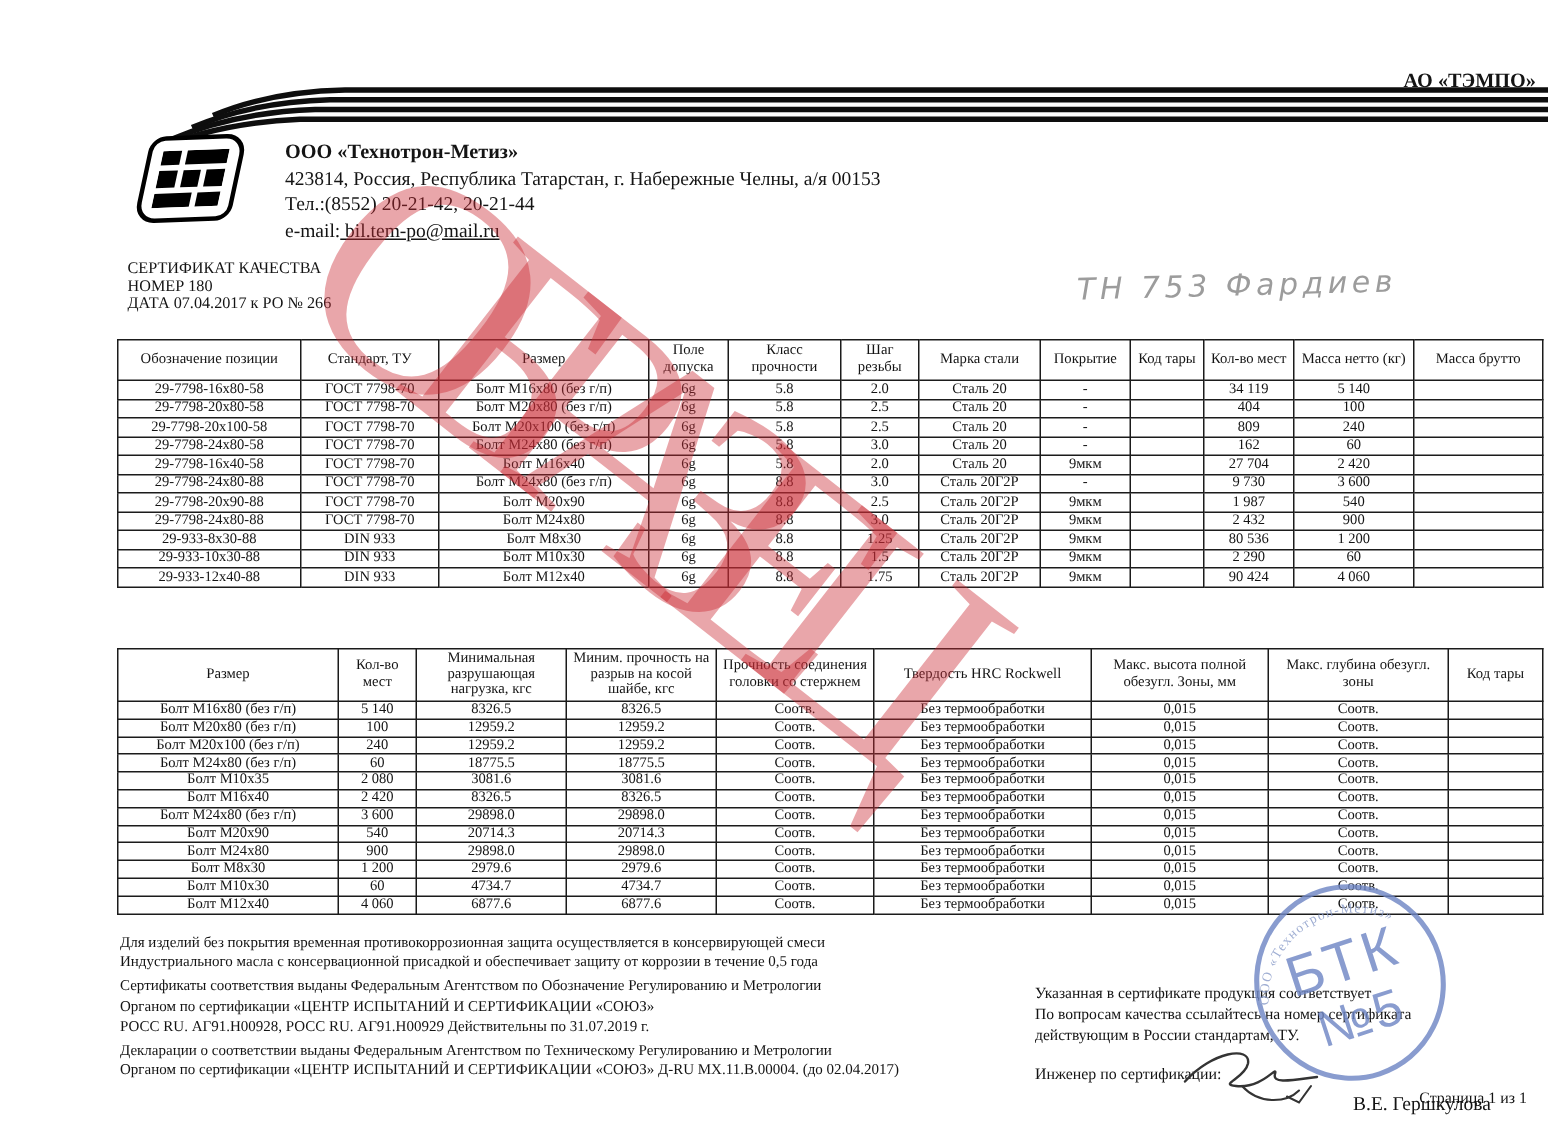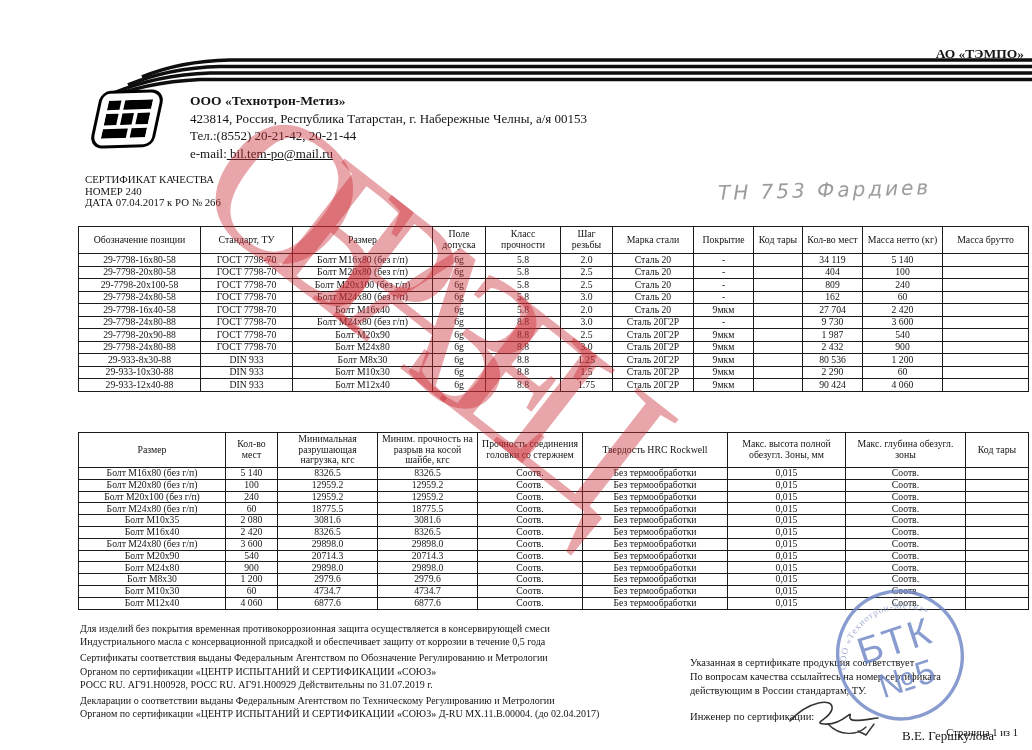--- a/index.html
+++ b/index.html
@@ -91,21 +91,21 @@
 
   <div class="company-block">
     <div class="name">ООО «Технотрон-Метиз»</div>
     <div>423814, Россия, Республика Татарстан,  г. Набережные Челны, а/я 00153</div>
     <div>Тел.:(8552) 20-21-42, 20-21-44</div>
     <div><span>e-mail:</span><span class="email-val"> bil.tem-po@mail.ru</span></div>
   </div>
 
   <div class="cert-block">
     <div>СЕРТИФИКАТ КАЧЕСТВА</div>
-    <div>НОМЕР 240</div>
+    <div>НОМЕР 180</div>
     <div>ДАТА 07.04.2017  к РО № 266</div>
   </div>
 
   <div class="handnote">ТН 753  Фардиев</div>
 
   <div class="watermark">ОБРАЗЕЦ</div>
 
   <table class="tbl1">
     <colgroup>
       <col style="width:122px">

